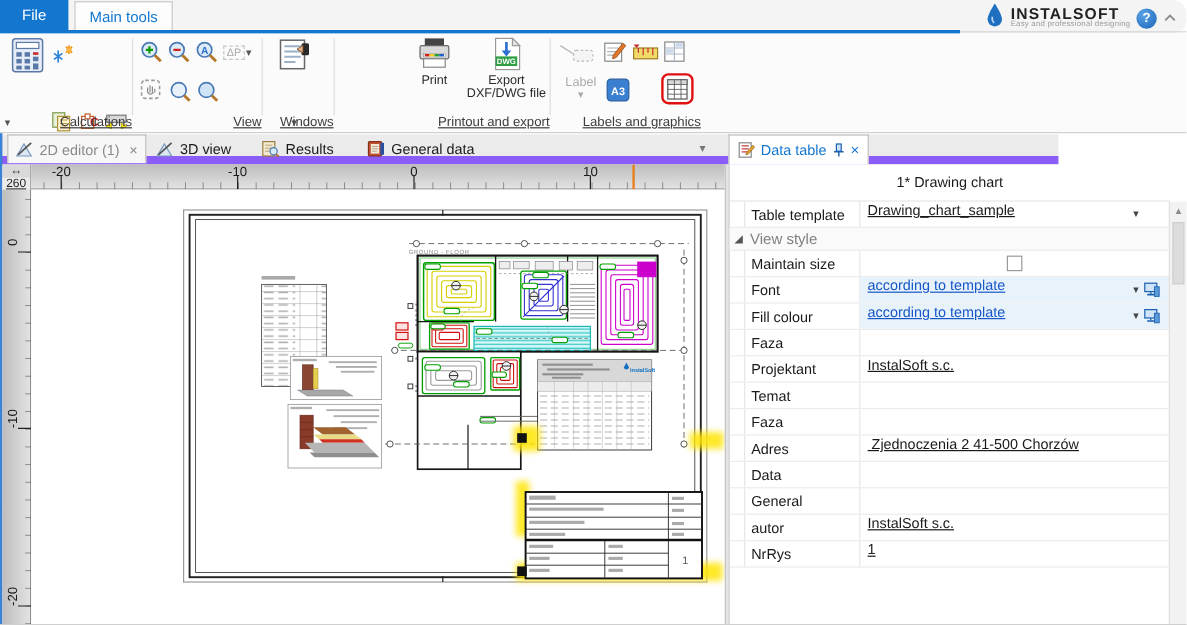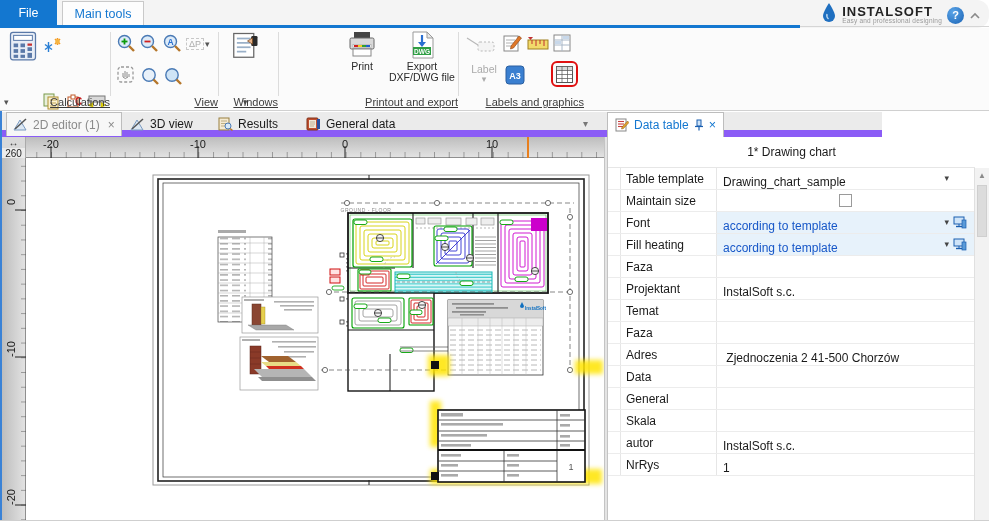--- a/index.html
+++ b/index.html
@@ -58,21 +58,21 @@
   #panel{position:absolute;left:607px;top:137px;width:382px;height:384px;background:#fff;border-left:1px solid #c4c4c4;}
   #phead{position:absolute;left:0;top:0;width:367px;height:31px;display:flex;align-items:center;justify-content:center;
     font-size:12px;color:#1a1a1a;border-bottom:1px solid #e6e6e6;}
   #pgrid{position:absolute;left:0;top:31px;width:367px;}
   .psection{height:19px;background:#fafafa;display:flex;align-items:center;gap:6px;padding-left:4px;
     color:#808080;font-size:12.5px;border-bottom:1px solid #ececec;}
   .tri{width:0;height:0;border-bottom:7px solid #555;border-left:7px solid transparent;}
   .prow{height:22px;display:flex;border-bottom:1px solid #ececec;font-size:12px;color:#1a1a1a;position:relative;}
   .pgut{width:13px;border-right:1px solid #e6e6e6;}
   .plab{width:96px;border-right:1px solid #e6e6e6;display:flex;align-items:center;padding-left:5px;}
-  .pval{flex:1;display:flex;align-items:flex-end;padding-left:6px;position:relative;white-space:pre;}
+  .pval{flex:1;display:flex;align-items:flex-start;padding-left:6px;position:relative;white-space:pre;text-decoration:underline;}
   .pval.blue{background:#e7f2fb;color:#1757c8;}
   .vcaret{position:absolute;right:26px;top:5px;color:#444;font-size:9px;}
   .vmon{position:absolute;right:8px;top:4px;}
   .cbox{position:absolute;left:50%;margin-left:-7px;top:4px;width:13px;height:13px;border:1px solid #9a9a9a;background:#fff;}
   #pscroll{position:absolute;right:0;top:31px;width:15px;height:353px;background:#f2f2f2;border-left:1px solid #e0e0e0;}
   #pscroll .up{height:15px;display:flex;align-items:center;justify-content:center;color:#8a8a8a;font-size:8px;}
   #pscroll .thumb{margin:2px;height:52px;background:#dcdcdc;border:1px solid #cfcfcf;}
 
   svg text{font-family:"Liberation Sans",sans-serif;}
 </style>
@@ -752,20 +752,24 @@
 
 
       <div class="prow">
         <div class="pgut"></div>
         <div class="plab">Table template</div>
         <div class="pval"><span>Drawing_chart_sample</span>
           <span class="vcaret">▾</span>
         </div>
       </div>
 
+      <div class="psection">
+        <span class="tri"></span>
+        <span>View style</span>
+      </div>
 
       <div class="prow">
         <div class="pgut"></div>
         <div class="plab">Maintain size</div>
         <div class="pval"><span class="cbox"></span></div>
       </div>
 
       <div class="prow">
         <div class="pgut"></div>
         <div class="plab">Font</div>
@@ -775,21 +779,21 @@
                 <rect x="1" y="1" width="10" height="7" fill="#cfe4f8" stroke="#1a5fb0"></rect>
                 <line x1="6" y1="8" x2="6" y2="10" stroke="#1a5fb0"></line>
                 <line x1="3" y1="10.5" x2="9" y2="10.5" stroke="#1a5fb0" stroke-width="1.4"></line>
                 <rect x="9" y="4" width="4" height="8" fill="#5a9ad8" stroke="#1a5fb0" stroke-width=".7"></rect>
               </svg></span>
         </div>
       </div>
 
       <div class="prow">
         <div class="pgut"></div>
-        <div class="plab">Fill heating</div>
+        <div class="plab">Fill colour</div>
         <div class="pval blue"><span>according to template</span>
           <span class="vcaret">▾</span>
           <span class="vmon"><svg width="14" height="13" viewBox="0 0 14 13">
                 <rect x="1" y="1" width="10" height="7" fill="#cfe4f8" stroke="#1a5fb0"></rect>
                 <line x1="6" y1="8" x2="6" y2="10" stroke="#1a5fb0"></line>
                 <line x1="3" y1="10.5" x2="9" y2="10.5" stroke="#1a5fb0" stroke-width="1.4"></line>
                 <rect x="9" y="4" width="4" height="8" fill="#5a9ad8" stroke="#1a5fb0" stroke-width=".7"></rect>
               </svg></span>
         </div>
       </div>
@@ -823,25 +827,20 @@
           <div class="plab">Data</div>
         <div class="pval"></div>
       </div>
       <div class="prow">
         <div class="pgut"></div>
           <div class="plab">General</div>
         <div class="pval"></div>
       </div>
       <div class="prow">
         <div class="pgut"></div>
-          <div class="plab">Skala</div>
-        <div class="pval"></div>
-      </div>
-      <div class="prow">
-        <div class="pgut"></div>
           <div class="plab">autor</div>
         <div class="pval">InstalSoft s.c.</div>
       </div>
       <div class="prow">
         <div class="pgut"></div>
           <div class="plab">NrRys</div>
         <div class="pval">1</div>
       </div>
     </div>
 

